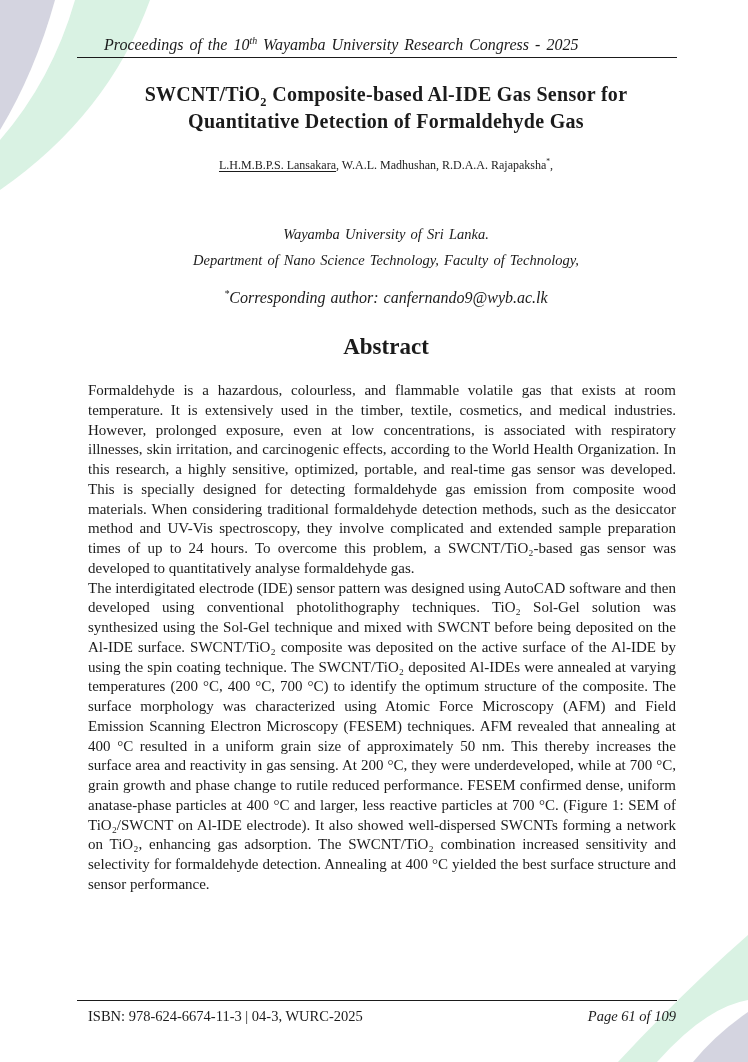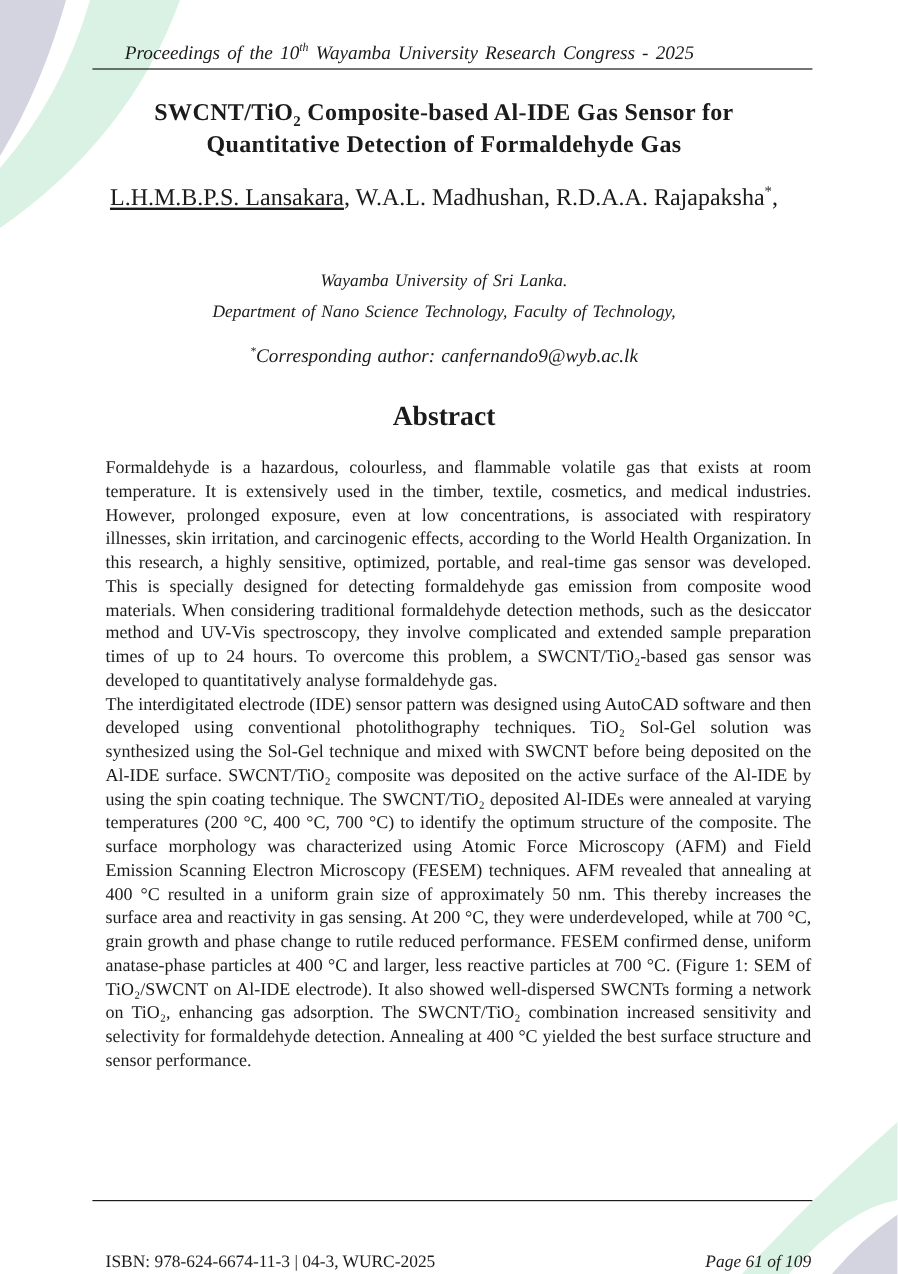--- a/index.html
+++ b/index.html
@@ -22,31 +22,31 @@
     font-size:16px;
     word-spacing:2px;
     white-space:nowrap;
     margin-left:16px;
   }
   .header-rule{
     top:57px;left:77px;right:71px;
     border-top:1.6px solid #1b1b1b;height:0;
   }
   
-  .col{left:76px;width:588px;text-align:center;}
+  .col{left:92px;width:588px;text-align:center;}
   .title{
     top:81px;
     font-weight:bold;
     font-size:20px;
     line-height:27px;
     letter-spacing:0.3px;
   }
   .authors{
     top:152px;
-    font-size:20px;
+    font-size:12px;
     line-height:27px;
   }
   .authors .lead{text-decoration:underline;text-underline-offset:2px;}
   .affiliation{
     top:221px;
     font-style:italic;
     font-size:14.5px;
     line-height:26px;
     word-spacing:1.5px;
   }
@@ -72,21 +72,20 @@
   sub{font-size:0.62em;vertical-align:sub;line-height:0;}
   
   .footer-rule{
     top:1000px;left:77px;right:71px;
     border-top:1.6px solid #1b1b1b;height:0;
   }
   .footer-row{
     top:1008px;left:88px;right:72px;
     display:flex;justify-content:space-between;align-items:baseline;
     font-size:14.5px;
-    margin-top:36px;
   }
   .footer-page{font-style:italic;text-align:center;}
 </style>
 </head>
 <body>
 
 <svg class="abs corner-tl" width="200" height="460" viewBox="0 0 200 460">
   <path d="M0,0 L55,0 Q35,72 0,130 Z" fill="#d4d4e0"></path>
   <path d="M75,0 L150,0 Q108,115 0,190 L0,140 Q52,80 75,0 Z" fill="#d9f2e3"></path>
 </svg>

